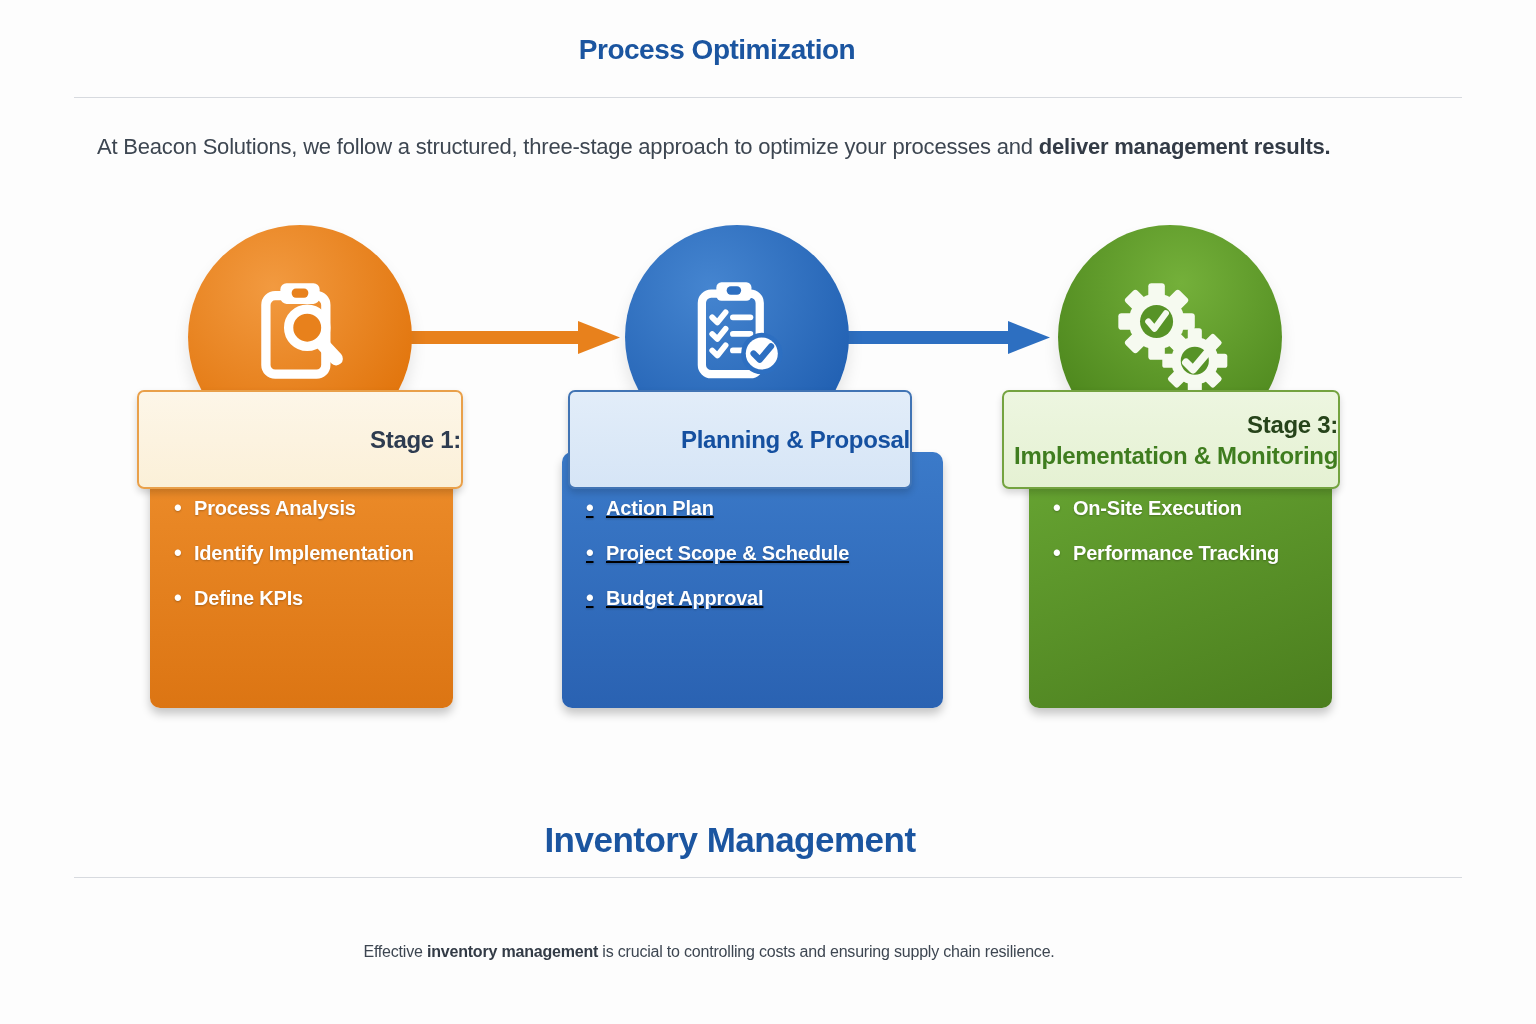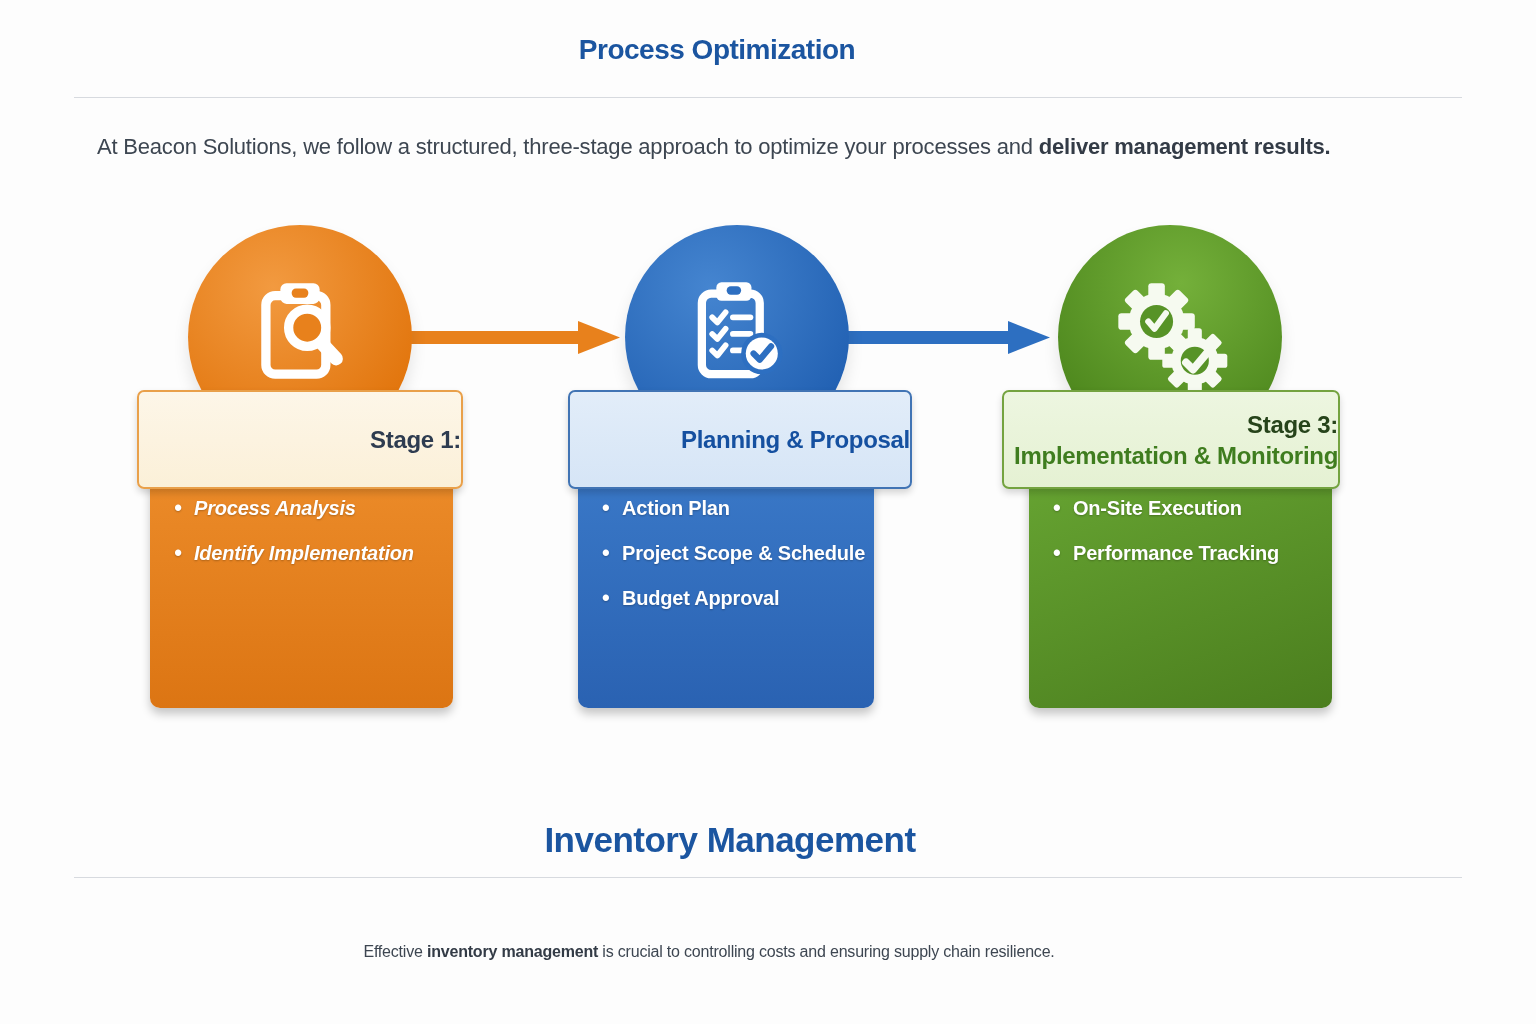--- a/index.html
+++ b/index.html
@@ -54,22 +54,22 @@
   .h1 .line1, .h1 .line2 { color:#2e3c50; }
   .h2 .line1, .h2 .line2 { color:#1550a0; }
   .h3 .line1 { color:#26431a; }
   .h3 .line2 { color:#3f7d1f; }
 
   
   .stagebody {
     position:absolute; top:452px; height:256px; border-radius:10px; z-index:4;
     box-shadow:0 6px 10px rgba(0,0,0,0.22);
   }
-  .b1 { left:150px; width:303px; background:linear-gradient(180deg,#ed8d2b,#dc7513);font-style:italic; }
-  .b2 { left:578px; width:296px; background:linear-gradient(180deg,#3b7ac9,#2a62b2); }
+  .b1 { left:150px; width:303px; background:linear-gradient(180deg,#ed8d2b,#dc7513); }
+  .b2 { left:562px; width:381px; background:linear-gradient(180deg,#3b7ac9,#2a62b2);text-decoration:underline; }
   .b3 { left:1029px; width:303px; background:linear-gradient(160deg,#68a633,#4b7e1e); }
   .stagebody ul { list-style:none; padding:44px 14px 0 24px; }
   .stagebody li {
     display:flex; align-items:flex-start; color:#fff; font-weight:bold;
     font-size:20px; line-height:24px; margin-bottom:21px; letter-spacing:-0.2px;
     text-shadow:0 1px 2px rgba(0,0,0,0.25);
   }
   .stagebody li .dot { width:20px; flex:0 0 20px; }
   .stagebody li .dot::before { content:"\2022"; font-size:22px; }
   .stagebody li .btxt { white-space:pre; }
@@ -178,20 +178,24 @@
   <div class="stagebody b1">
     <ul>
       <li>
           <span class="dot"></span>
           <span class="btxt">Process Analysis</span>
         </li>
       <li>
           <span class="dot"></span>
           <span class="btxt">Identify Implementation</span>
         </li>
+      <li>
+          <span class="dot"></span>
+          <span class="btxt">Define KPIs</span>
+        </li>
     </ul>
   </div>
   <div class="stagebody b2">
     <ul>
       <li>
           <span class="dot"></span>
           <span class="btxt">Action Plan</span>
         </li>
       <li>
           <span class="dot"></span>

